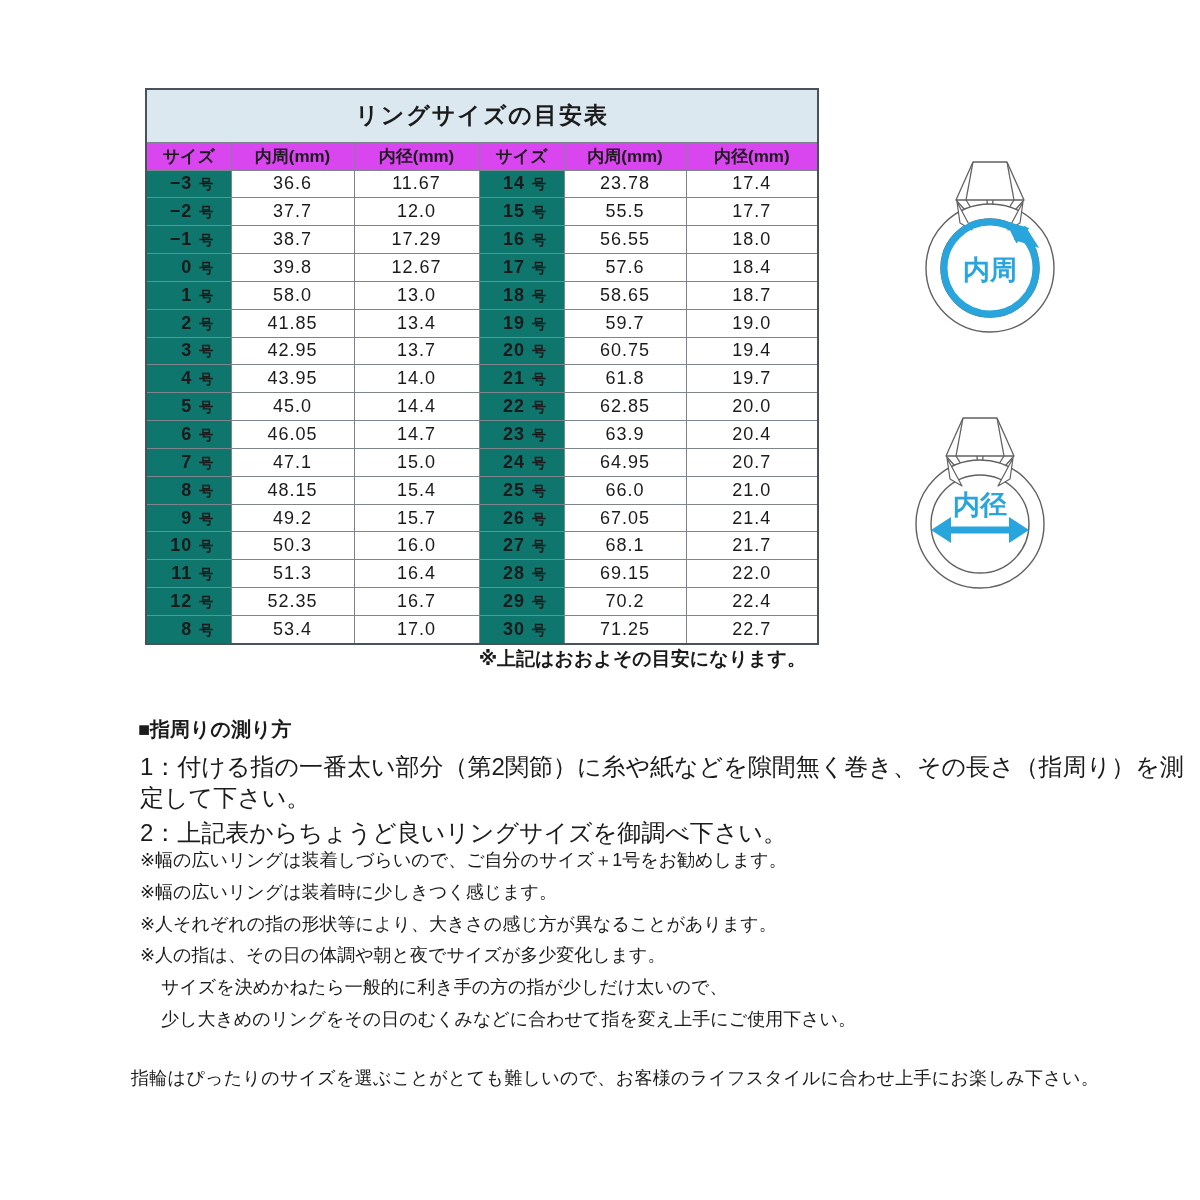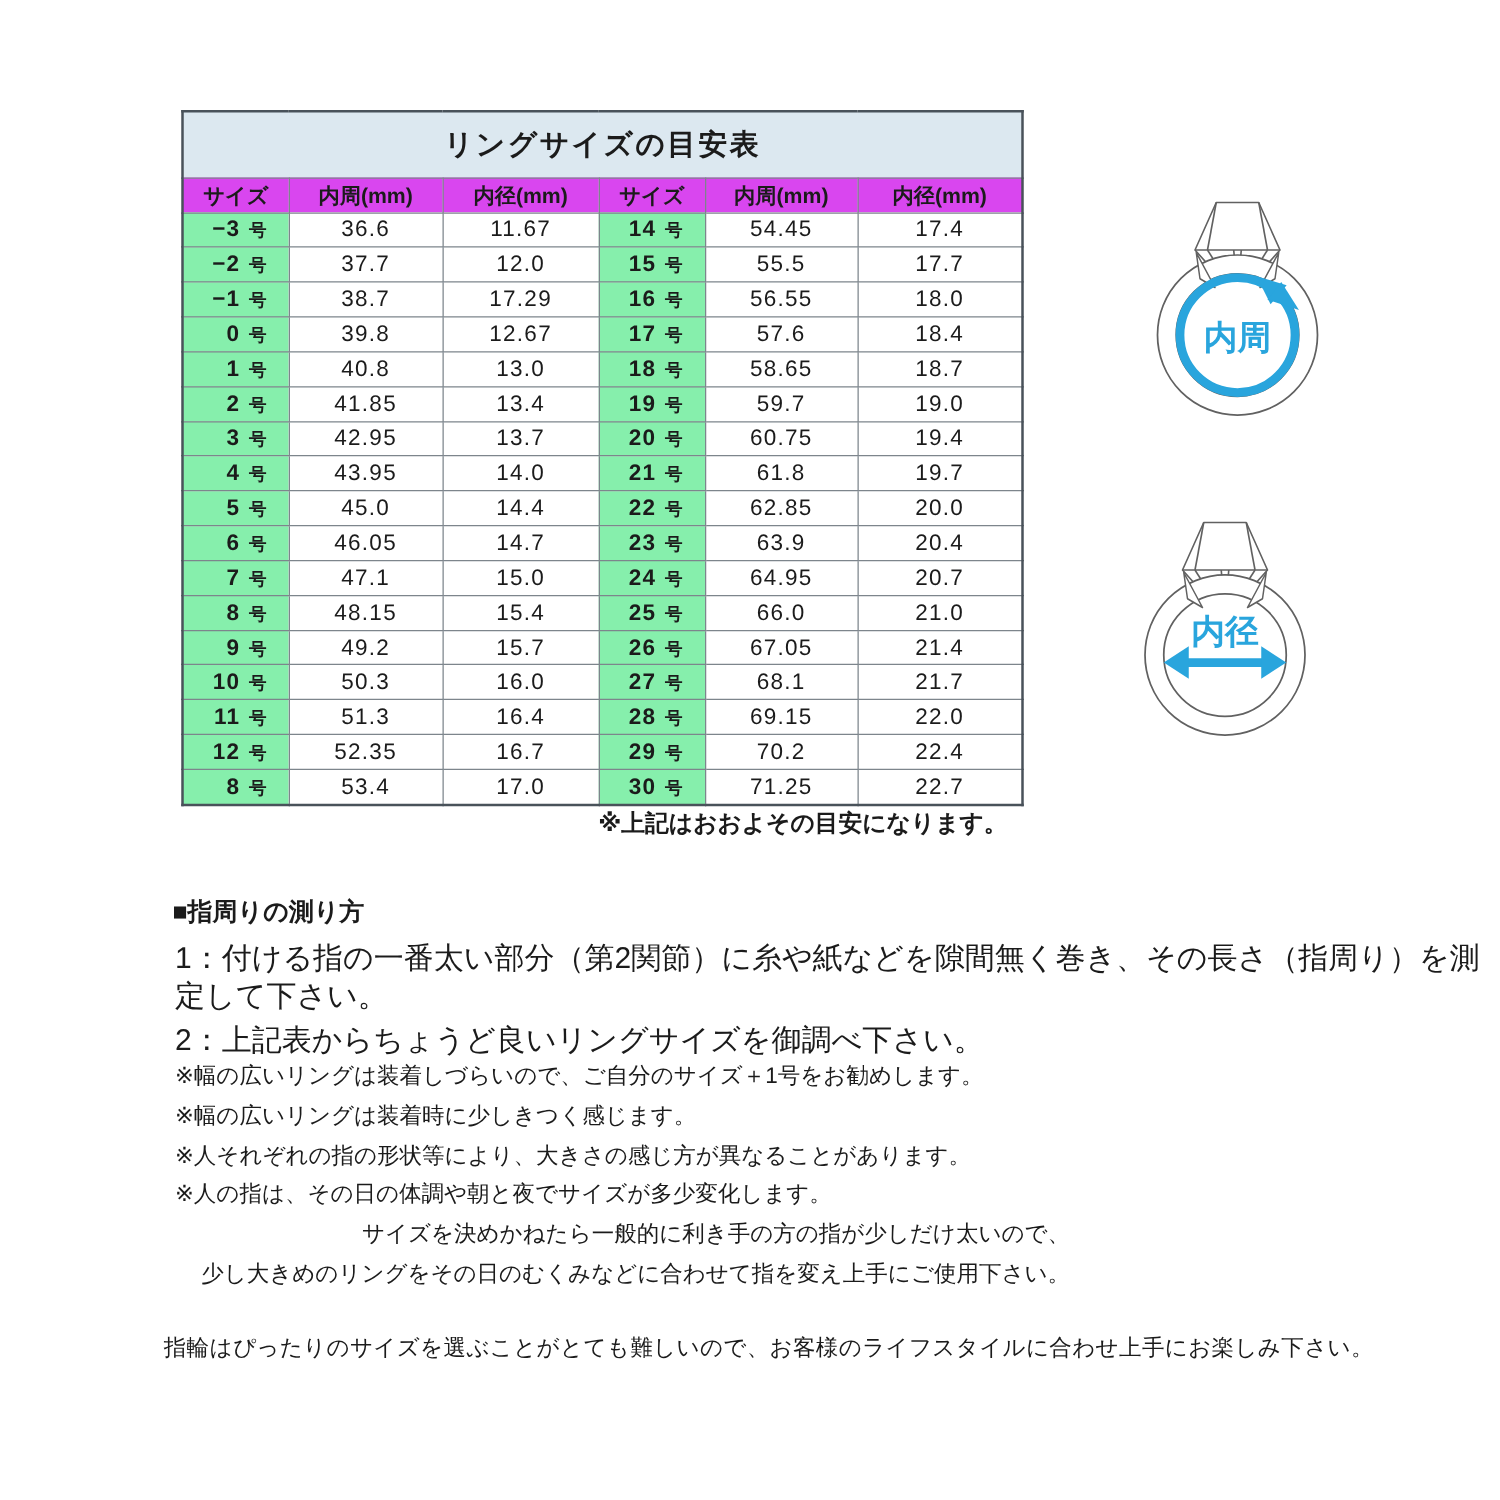--- a/index.html
+++ b/index.html
@@ -38,21 +38,21 @@
     font-weight: bold;
     letter-spacing: 2px;
   }
   tr.header-row th {
     background: #d946ef;
     height: 28px;
     font-size: 17px;
     font-weight: bold;
   }
   td.size-cell {
-    background: #86efac;
+    background: #0f766e;
     font-weight: bold;
     font-size: 18px;
   }
   td.size-cell .sz-n {
     display: inline-block;
     min-width: 28px;
     text-align: right;
     letter-spacing: 1px;
   }
   td.size-cell .sz-u {
@@ -98,21 +98,21 @@
     line-height: 31px;
   }
   .measure-steps div { margin-bottom: 4px; }
   .notes-block {
     position: absolute;
     left: 140px;
     top: 845px;
     font-size: 18px;
     line-height: 31.8px;
   }
-  .notes-block .indent { padding-left: 21px; text-align: right; }
+  .notes-block .indent { padding-left: 21px; }
   .footer-line {
     position: absolute;
     left: 131px;
     top: 1066px;
     font-size: 18px;
     letter-spacing: 0.3px;
   }
 </style>
 </head>
 <body>
@@ -140,21 +140,21 @@
           <th>内周(mm)</th>
           <th>内径(mm)</th>
         </tr>
     </thead>
     <tbody>
         <tr>
           <td class="size-cell"><span class="sz-n">−3</span><span class="sz-u">号</span></td>
           <td class="value-cell">36.6</td>
           <td class="value-cell">11.67</td>
           <td class="size-cell"><span class="sz-n">14</span><span class="sz-u">号</span></td>
-          <td class="value-cell">54.45</td>
+          <td class="value-cell">23.78</td>
           <td class="value-cell">17.4</td>
         </tr>
         <tr>
           <td class="size-cell"><span class="sz-n">−2</span><span class="sz-u">号</span></td>
           <td class="value-cell">37.7</td>
           <td class="value-cell">12.0</td>
           <td class="size-cell"><span class="sz-n">15</span><span class="sz-u">号</span></td>
           <td class="value-cell">55.5</td>
           <td class="value-cell">17.7</td>
         </tr>
@@ -169,21 +169,21 @@
         <tr>
           <td class="size-cell"><span class="sz-n">0</span><span class="sz-u">号</span></td>
           <td class="value-cell">39.8</td>
           <td class="value-cell">12.67</td>
           <td class="size-cell"><span class="sz-n">17</span><span class="sz-u">号</span></td>
           <td class="value-cell">57.6</td>
           <td class="value-cell">18.4</td>
         </tr>
         <tr>
           <td class="size-cell"><span class="sz-n">1</span><span class="sz-u">号</span></td>
-          <td class="value-cell">40.8</td>
+          <td class="value-cell">58.0</td>
           <td class="value-cell">13.0</td>
           <td class="size-cell"><span class="sz-n">18</span><span class="sz-u">号</span></td>
           <td class="value-cell">58.65</td>
           <td class="value-cell">18.7</td>
         </tr>
         <tr>
           <td class="size-cell"><span class="sz-n">2</span><span class="sz-u">号</span></td>
           <td class="value-cell">41.85</td>
           <td class="value-cell">13.4</td>
           <td class="size-cell"><span class="sz-n">19</span><span class="sz-u">号</span></td>

